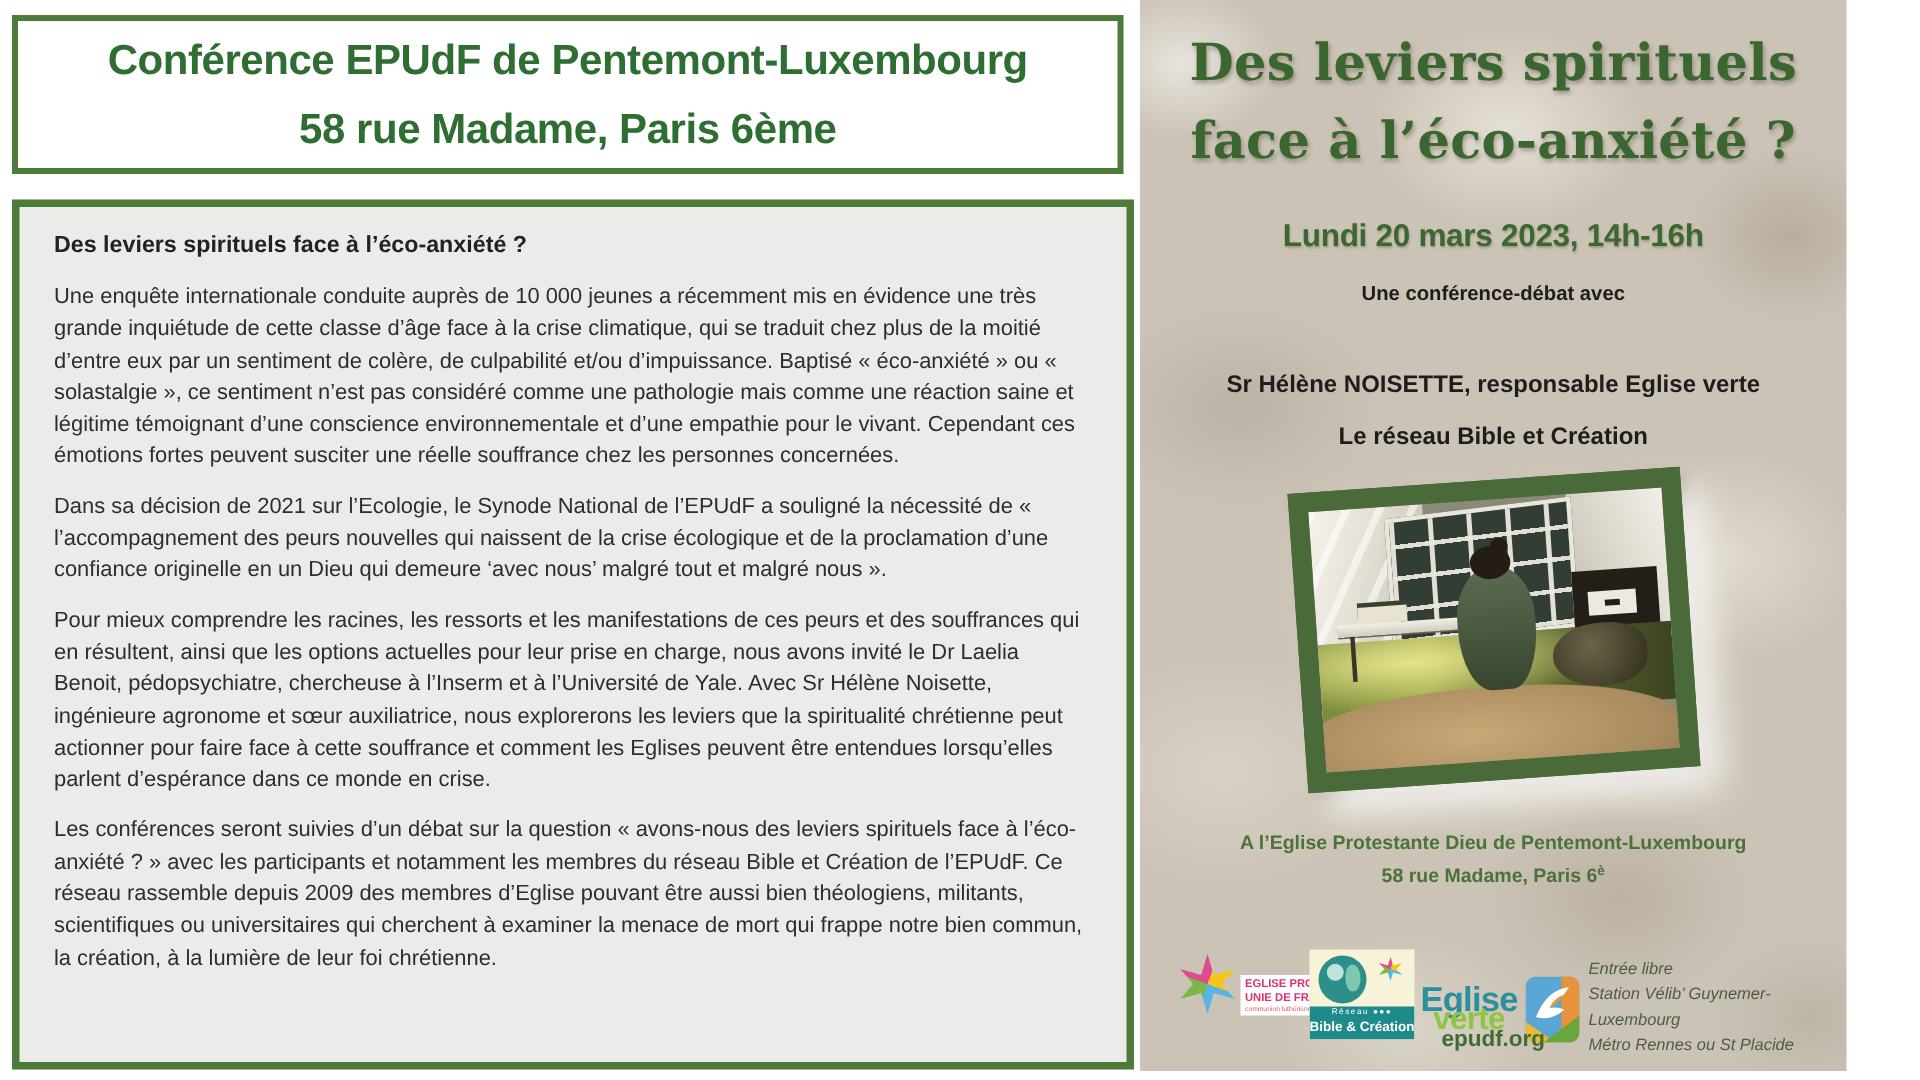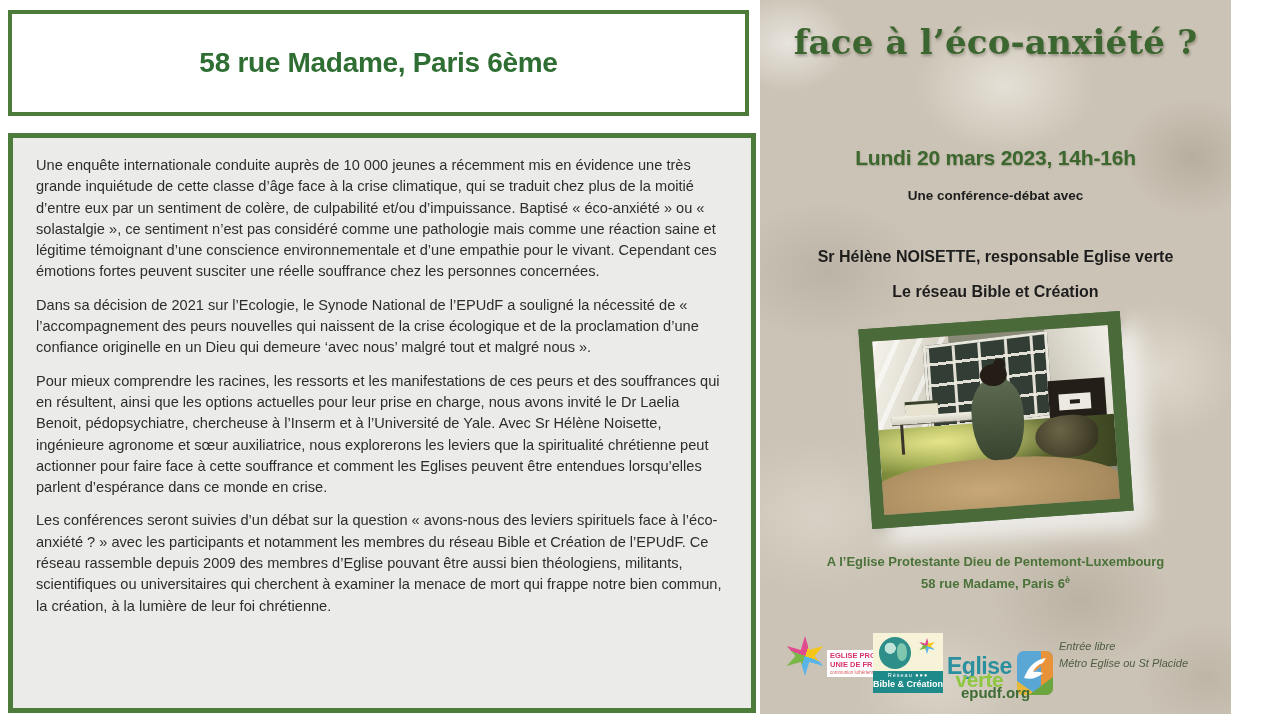--- a/index.html
+++ b/index.html
@@ -154,33 +154,36 @@
 
   .website { position:absolute; top:684px; left:0; width:100%; text-align:center;
     font-weight:bold; font-size:15px; color:var(--website_green,#3f6b35); }
 </style>
 </head>
 <body>
 
 <div id="canvas">
 
   <div class="header-box">
+    <div>Conférence EPUdF de Pentemont-Luxembourg</div>
     <div>58 rue Madame, Paris 6ème</div>
   </div>
 
   <div class="doc-box">
+    <div class="doc-heading">Des leviers spirituels face à l’éco-anxiété ?</div>
     <p class="doc-para">Une enquête internationale conduite auprès de 10 000 jeunes a récemment mis en évidence une très grande inquiétude de cette classe d’âge face à la crise climatique, qui se traduit chez plus de la moitié d’entre eux par un sentiment de colère, de culpabilité et/ou d’impuissance. Baptisé « éco-anxiété » ou « solastalgie », ce sentiment n’est pas considéré comme une pathologie mais comme une réaction saine et légitime témoignant d’une conscience environnementale et d’une empathie pour le vivant. Cependant ces émotions fortes peuvent susciter une réelle souffrance chez les personnes concernées.</p>
     <p class="doc-para">Dans sa décision de 2021 sur l’Ecologie, le Synode National de l’EPUdF a souligné la nécessité de « l’accompagnement des peurs nouvelles qui naissent de la crise écologique et de la proclamation d’une confiance originelle en un Dieu qui demeure ‘avec nous’ malgré tout et malgré nous ».</p>
     <p class="doc-para">Pour mieux comprendre les racines, les ressorts et les manifestations de ces peurs et des souffrances qui en résultent, ainsi que les options actuelles pour leur prise en charge, nous avons invité le Dr Laelia Benoit, pédopsychiatre, chercheuse à l’Inserm et à l’Université de Yale. Avec Sr Hélène Noisette, ingénieure agronome et sœur auxiliatrice, nous explorerons les leviers que la spiritualité chrétienne peut actionner pour faire face à cette souffrance et comment les Eglises peuvent être entendues lorsqu’elles parlent d’espérance dans ce monde en crise.</p>
     <p class="doc-para">Les conférences seront suivies d’un débat sur la question « avons-nous des leviers spirituels face à l’éco-anxiété ? » avec les participants et notamment les membres du réseau Bible et Création de l’EPUdF. Ce réseau rassemble depuis 2009 des membres d’Eglise pouvant être aussi bien théologiens, militants, scientifiques ou universitaires qui cherchent à examiner la menace de mort qui frappe notre bien commun, la création, à la lumière de leur foi chrétienne.</p>
   </div>
 
   <div class="poster">
 
     <div class="poster-title">
+      <div>Des leviers spirituels</div>
       <div>face à l’éco-anxiété ?</div>
     </div>
 
     <div class="poster-date">Lundi 20 mars 2023, 14h-16h</div>
     <div class="poster-intro">Une conférence-débat avec</div>
 
     <div class="speaker s1">Sr Hélène NOISETTE, responsable Eglise verte</div>
     <div class="speaker s2">Le réseau Bible et Création</div>
 
     <div class="photo-frame">
@@ -235,19 +238,20 @@
         <path d="M24 0 h5 a7 7 0 0 1 7 7 v30 a7 7 0 0 1 -7 7 h-5 Z" fill="#e8923a"></path>
         <path d="M0 30 L20 44 L4 44 A7 7 0 0 1 0 37 Z" fill="#e8b83a"></path>
         <path d="M36 26 V37 a7 7 0 0 1 -7 7 H12 Z" fill="#6aa53f"></path>
         <path d="M7 27 Q14 9 29 7 Q23 17 16 21 Q21 20 26 22 Q17 30 7 27 Z" fill="#ffffff"></path>
         <path d="M16 21 Q19 14 26 12 Q22 18 16 21 Z" fill="#e8923a"></path>
       </svg>
     </div>
 
     <div class="poster-info">
       <div>Entrée libre</div>
-      <div>Métro Eglise ou St Placide</div>
+      <div>Station Vélib’ Guynemer-Luxembourg</div>
+      <div>Métro Rennes ou St Placide</div>
     </div>
 
     <div class="website">epudf.org</div>
   </div>
 
 </div>
 
 </body></html>

